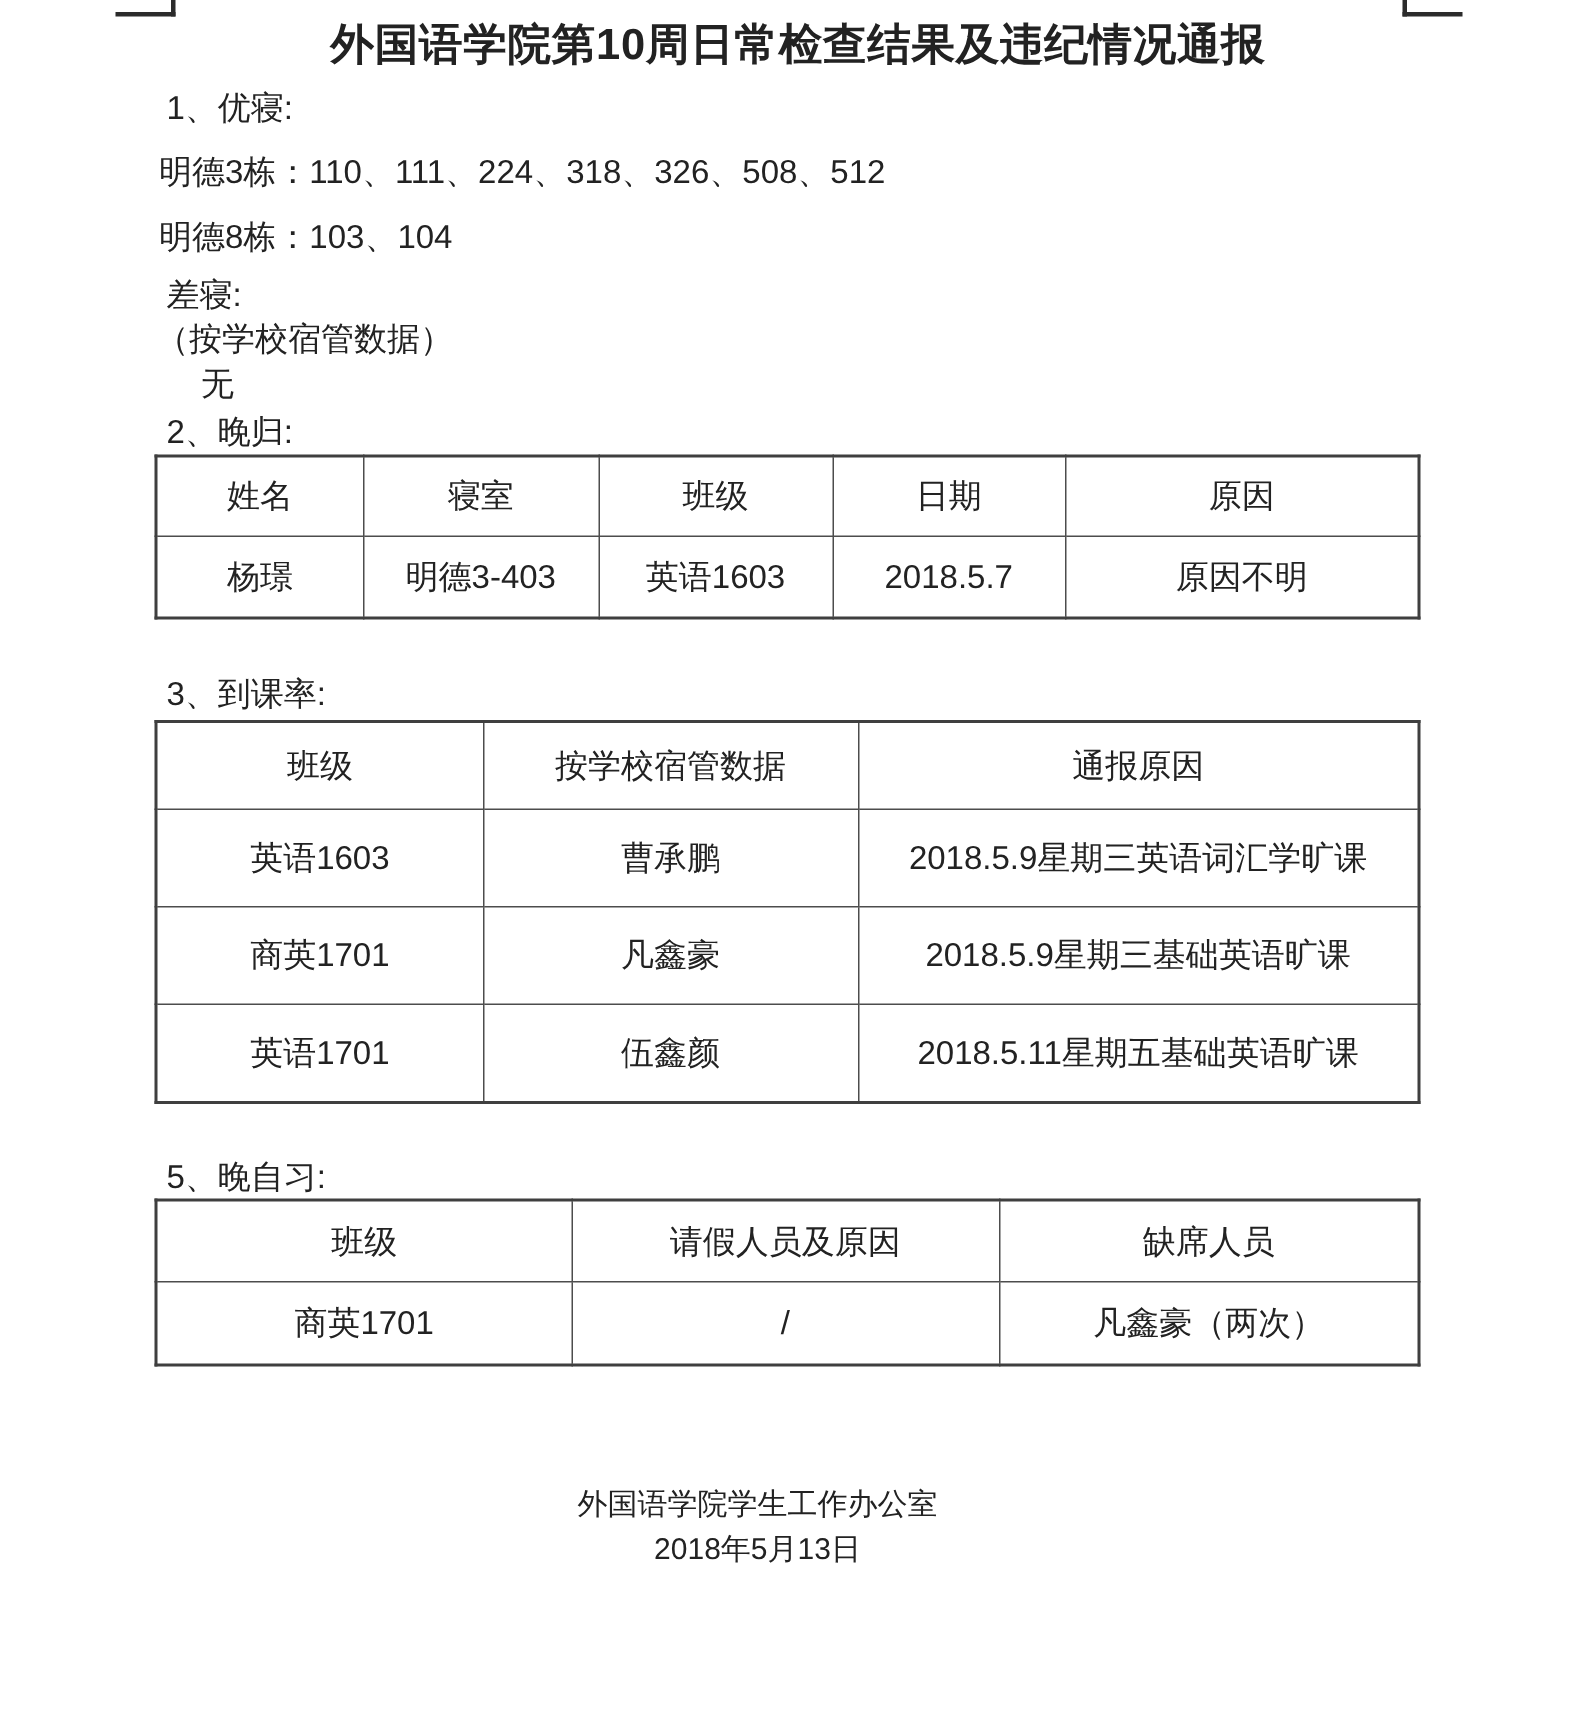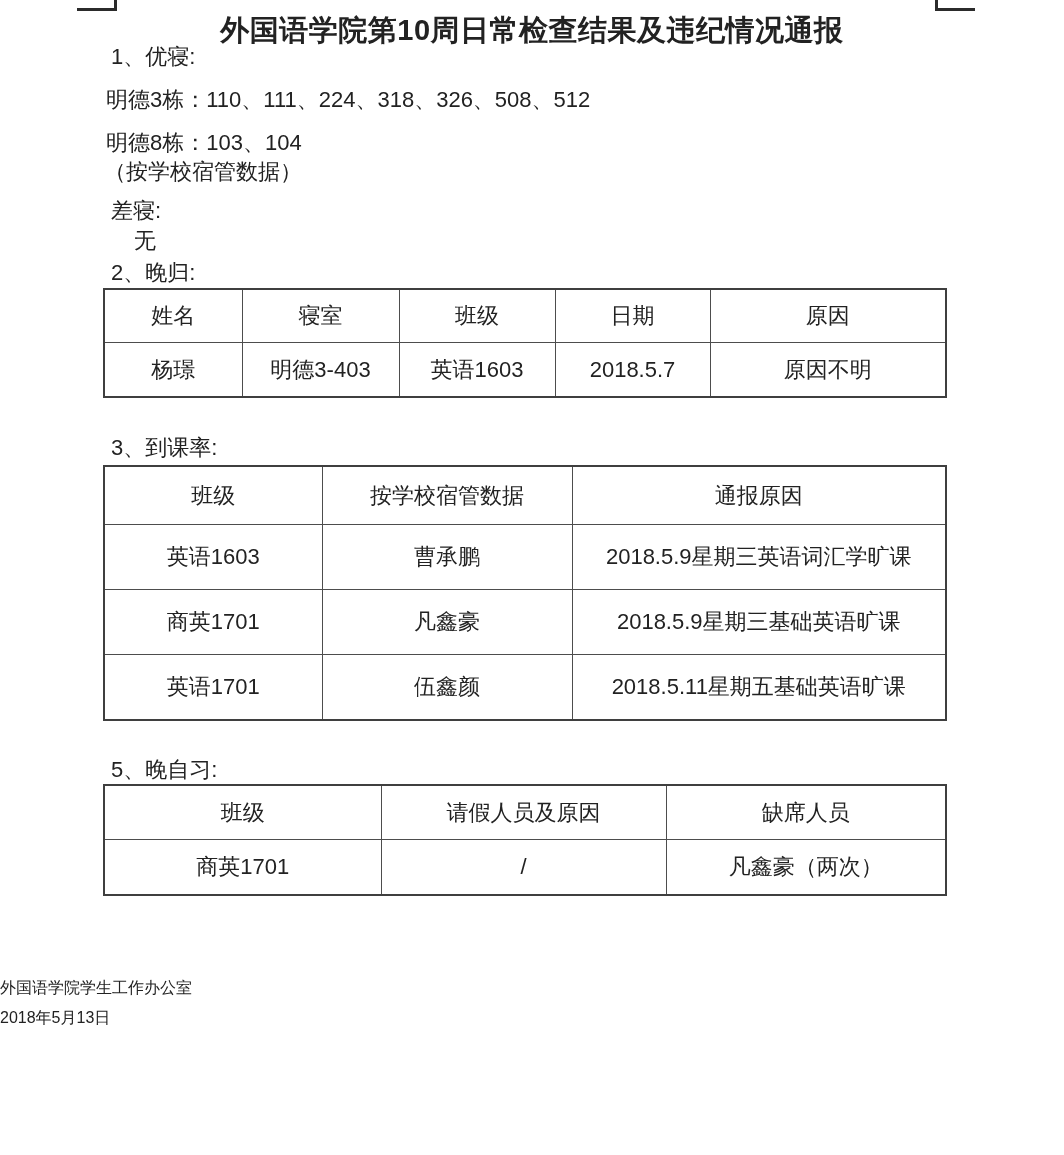--- a/index.html
+++ b/index.html
@@ -24,21 +24,21 @@
     letter-spacing: 0.5px;
   }
   .para {
     font-size: 22px; line-height: 22px;
     margin: 0 0 0 106px; white-space: pre;
   }
   .heading-indent { margin-left: 111px; }
   .note-line { margin-left: 104px; }
   .wu-line { margin-left: 134px; }
 
-  .mt15 { } .mt21 { margin-top: 21px; } .mt17 { margin-top: 17px; }
+  .mt15 { margin-top: 15px; } .mt21 { margin-top: 21px; } .mt17 { margin-top: 17px; }
   .mt7  { margin-top: 7px; }  .mt8  { margin-top: 8px; }  .mt10 { margin-top: 10px; }
   .mt4  { margin-top: 4px; }  .mt39 { margin-top: 39px; } .mt6  { margin-top: 6px; }
   .mt38 { margin-top: 38px; } .mt3  { margin-top: 3px; }
 
   table.doc-table {
     border-collapse: collapse;
     table-layout: fixed;
     margin-left: 103px;
     width: 842px;
     border: 2px solid #3f3f3f;
@@ -56,40 +56,40 @@
   #table-wangui th { height: 52px; }
   #table-wangui td { height: 53px; }
   #table-daokelv th { height: 57px; }
   #table-daokelv td { height: 64px; }
   #table-wanzixi th { height: 53px; }
   #table-wanzixi td { height: 54px; }
 
   .footer {
     margin-top: 77px;
     margin-right: 54px;
-    text-align: left;
-    font-size: 16px;
+    text-align: center;
+    font-size: 20px;
     line-height: 30px;
   }
 </style>
 </head>
 <body>
 
 <div class="page">
 
   <div class="corner corner-left"></div>
   <div class="corner corner-right"></div>
 
   <h1 class="doc-title">外国语学院第10周日常检查结果及违纪情况通报</h1>
 
   <p class="para heading-indent mt15">1、优寝:</p>
   <p class="para mt21">明德3栋：110、111、224、318、326、508、512</p>
   <p class="para mt21">明德8栋：103、104</p>
+  <p class="para heading-indent mt17">差寝:</p>
   <p class="para note-line mt7">（按学校宿管数据）</p>
-  <p class="para heading-indent mt17">差寝:</p>
   <p class="para wu-line mt8">无</p>
 
   <p class="para heading-indent mt10">2、晚归:</p>
   <table class="doc-table mt4" id="table-wangui">
     <colgroup>
       <col style="width:138px">
         <col style="width:157px">
         <col style="width:156px">
         <col style="width:155px">
         <col style="width:236px">

